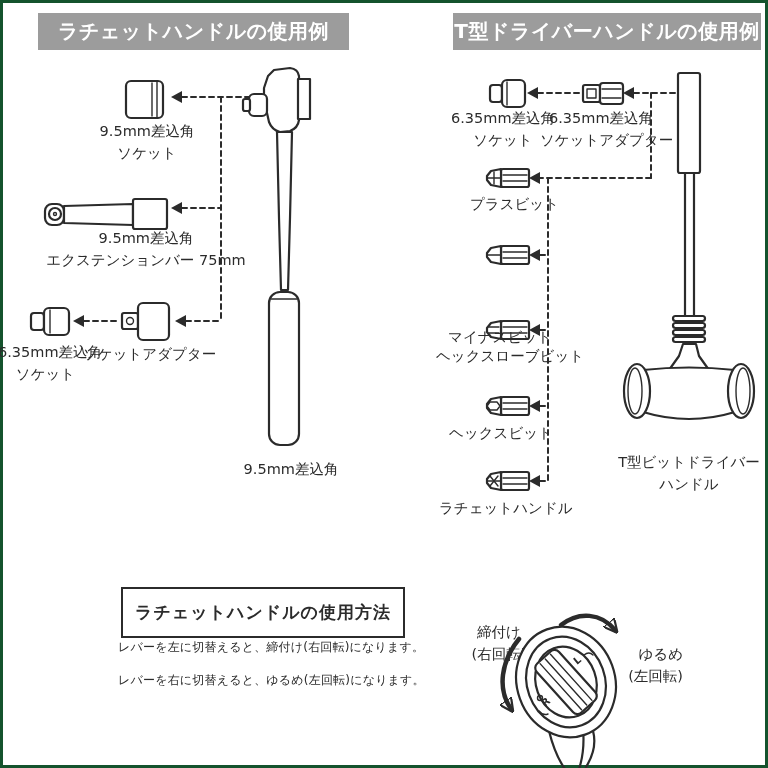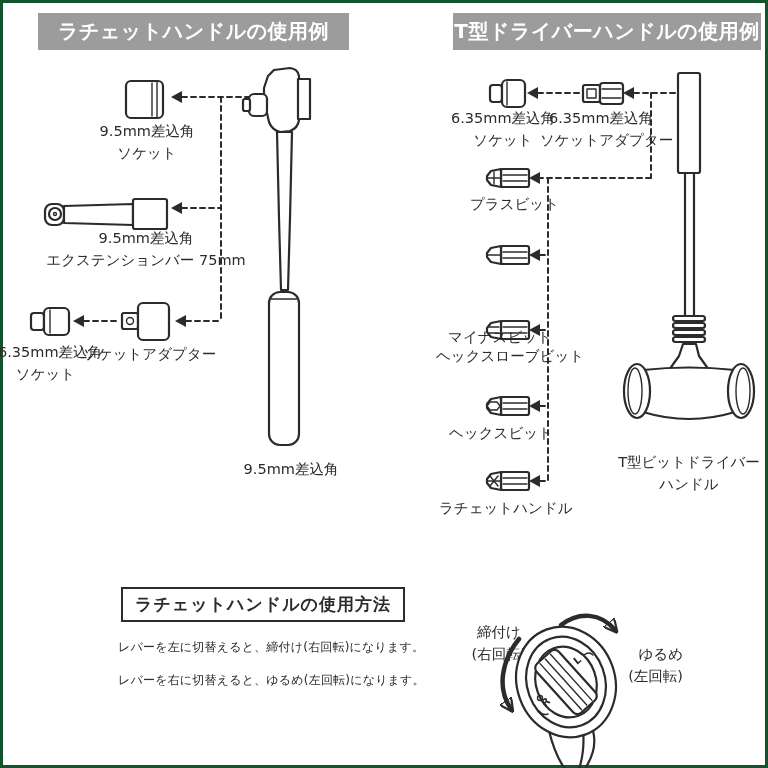--- a/index.html
+++ b/index.html
@@ -2,21 +2,21 @@
 <html style="--header-bg: #9c9c9c; --header-text: #ffffff; --ink: #2b2b2b;"><head>
 <meta charset="utf-8">
 <style>
   * { margin:0; padding:0; box-sizing:border-box; }
   html,body { width:768px; height:768px; }
   body { background:#fff; font-family:"DejaVu Sans",sans-serif; position:relative; overflow:hidden; color:var(--ink,#2b2b2b); }
   .page { position:absolute; inset:0; background:#fff; border:3px solid #14532d; }
   .hdr { position:absolute; height:37px; background:var(--header-bg,#9c9c9c); color:var(--header-text,#fff);
          font-weight:bold; font-size:20px; letter-spacing:.5px; display:flex; align-items:center; justify-content:center; }
   .lbl { position:absolute; text-align:center; font-size:14.5px; line-height:22px; white-space:nowrap; }
-  .usage-title { position:absolute; border:2.5px solid var(--ink,#2b2b2b); background:#fff; padding:4px 12px;
+  .usage-title { position:absolute; border:2.5px solid var(--ink,#2b2b2b); background:#fff; padding:12px 12px;
                  font-weight:bold; font-size:17px; letter-spacing:1px; white-space:nowrap; }
   .usage-line { position:absolute; font-size:12px; letter-spacing:.2px; white-space:nowrap; }
   svg.d { position:absolute; }
   .d path,.d rect,.d circle,.d ellipse,.d line,.d polygon,.d polyline {
       stroke:var(--ink,#2b2b2b); stroke-width:2.2; fill:none; stroke-linecap:round; stroke-linejoin:round; }
   .d .dash { stroke-dasharray:5 4; stroke-width:2; }
   .d .ah { fill:var(--ink,#2b2b2b); stroke:none; }
   .d .w { fill:#fff; }
   .d .thin { stroke-width:1.4; }
   .d .thick { stroke-width:4.5; fill:none; }

